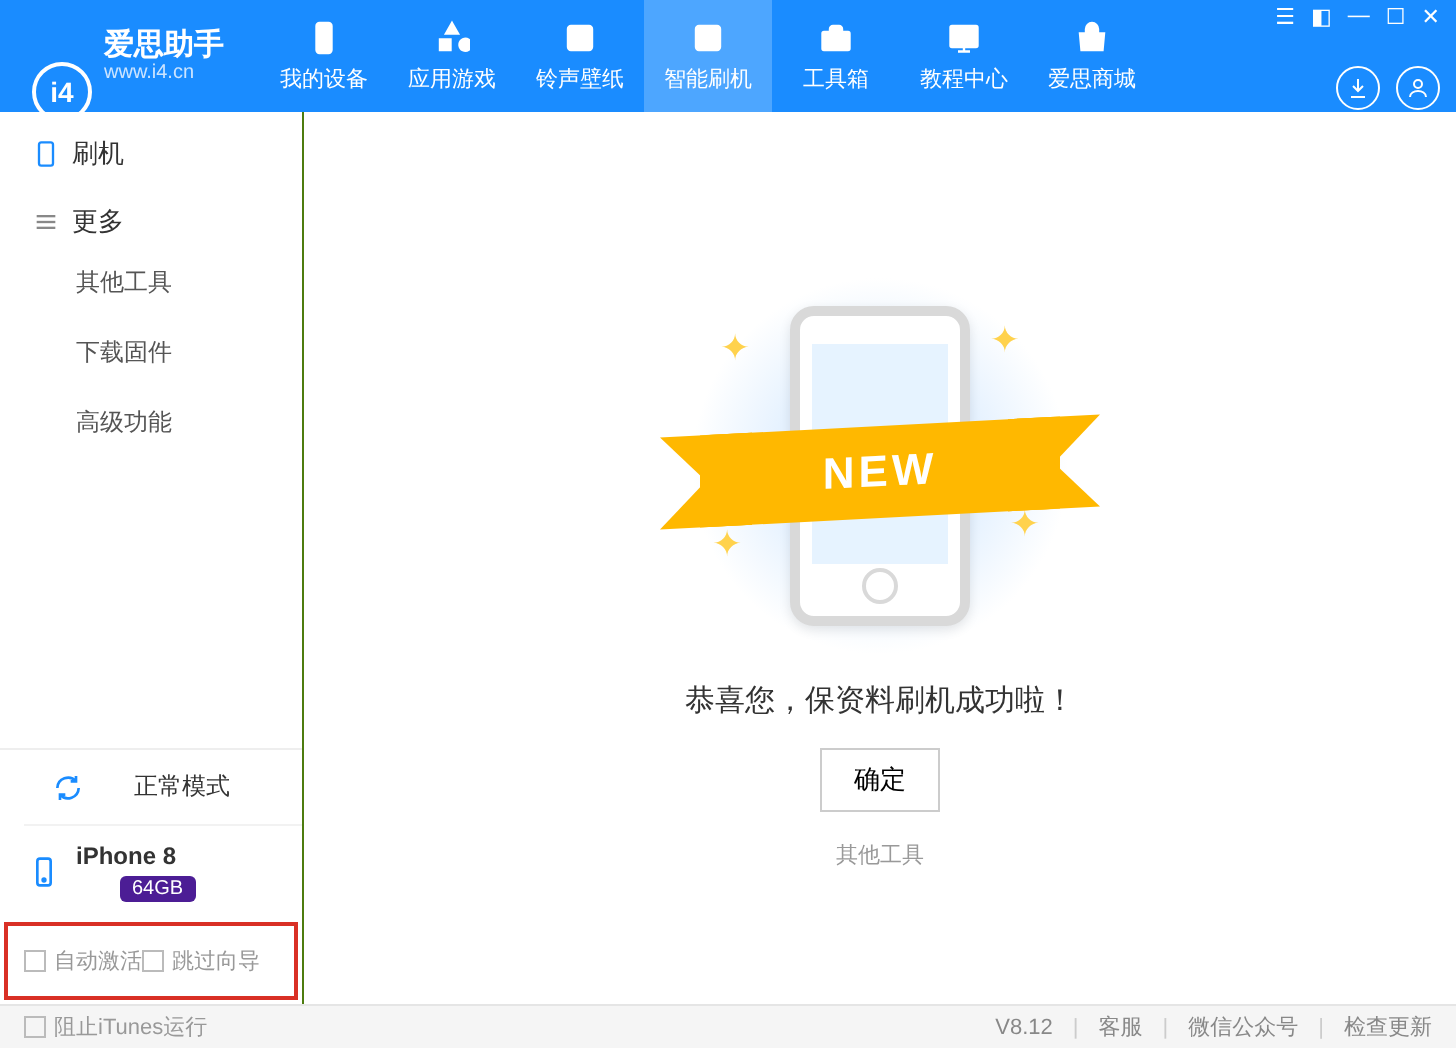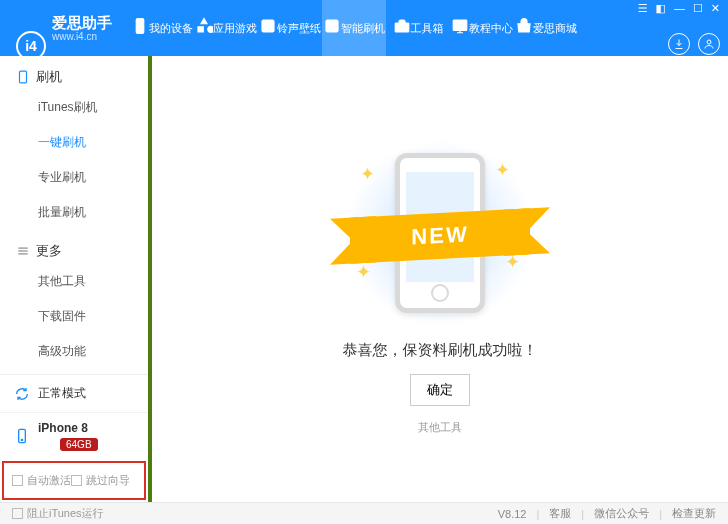--- a/index.html
+++ b/index.html
@@ -5,40 +5,40 @@
 * { margin: 0; padding: 0; box-sizing: border-box; font-family: "Microsoft YaHei", sans-serif; }
 body { width: 728px; height: 524px; overflow: hidden; background: #fff; font-size: 12px; color: #333; }
 
 .header { height: 56px; background: #1a8cff; display: flex; align-items: center; padding: 0 8px; }
 .logo-block { display: flex; align-items: center; padding: 0 8px; }
 .logo-circle { width: 30px; height: 30px; border: 2px solid #fff; border-radius: 50%; display: flex; align-items: center; justify-content: center; color: #fff; font-size: 14px; font-weight: bold; margin-right: 6px; margin-top: 36px; }
 .logo-text { color: #fff; font-size: 15px; font-weight: bold; line-height: 1; }
 .logo-sub { color: #cce4ff; font-size: 10px; line-height: 1; margin-top: 2px; }
 
 .nav { display: flex; flex: 1; margin-left: 10px; height: 100%; }
-.nav-item { width: 64px; display: flex; flex-direction: row; align-items: center; justify-content: center; color: #fff; font-size: 11px; cursor: pointer; }
+.nav-item { width: 64px; display: flex; flex-direction: column; align-items: center; justify-content: center; color: #fff; font-size: 11px; cursor: pointer; }
 .nav-item.active { background: #4da6ff; }
 .nav-icon { width: 18px; height: 18px; margin-bottom: 4px; fill: #fff; }
 .win-controls { display: flex; gap: 8px; color: #fff; font-size: 11px; margin-bottom: 14px; }
 .win-ctrl { cursor: pointer; }
 .round-btn { width: 22px; height: 22px; border: 1.5px solid #fff; border-radius: 50%; display: flex; align-items: center; justify-content: center; color: #fff; font-size: 12px; cursor: pointer; }
 .header-right-wrap { display:flex; flex-direction:column; align-items:flex-end; gap:4px;}
 
 .body { display: flex; height: calc(100% - 56px - 22px); }
-.sidebar { width: 152px; background: #fff; border-right: 4px solid #4d7c0f; display: flex; flex-direction: column; }
+.sidebar { width: 152px; background: #fff; border-right: 1px solid #4d7c0f; display: flex; flex-direction: column; }
 .side-section { padding: 12px 0 4px 16px; display: flex; align-items: center; gap: 6px; color: #333; font-size: 13px; }
 .side-items { padding-left: 38px; }
 .side-item { padding: 9px 0; font-size: 12px; color: #555; cursor: pointer; }
 .side-item.active { color: #1a8cff; }
 
 .bottom-panel { margin-top: auto; border-top: 1px solid #eee; }
-.mode-row { padding: 10px 14px; display: flex; align-items: center; gap: 8px; border-bottom: 1px solid #f2f2f2; }
+.mode-row { padding: 10px 14px; display: flex; align-items: center; gap: 25px; border-bottom: 1px solid #f2f2f2; margin-left: 12px; }
 .mode-icon { width: 16px; height: 16px; }
 .device-row { padding: 8px 14px; display: flex; align-items: center; gap: 8px; }
-.badge { background: #b91c1c; color: #fff; font-size: 10px; padding: 1px 6px; border-radius: 3px; margin-left: 22px; display:inline-block; margin-top:3px;}
+.badge { background: #4c1d95; color: #fff; font-size: 10px; padding: 1px 6px; border-radius: 3px; margin-left: 22px; display:inline-block; margin-top:3px;}
 .checkbox-row { padding: 10px 8px; border: 2px solid #d93025; display: flex; margin: 2px;}
 .chk { display: flex; align-items: center; gap: 4px; color: #999; font-size: 11px; cursor:pointer;}
 .chk-box { width: 11px; height: 11px; border: 1px solid #bbb; }
 
 .main { flex: 1; display: flex; flex-direction: column; align-items: center; justify-content: center; background: #fff; padding-top: 20px; }
 .illus { width: 200px; height: 180px; position: relative; display:flex; align-items:center; justify-content:center; }
 .glow { position:absolute; width:190px; height:190px; border-radius:50%; background: radial-gradient(circle,#e6f2ff 40%,#fff 70%); }
 .phone { position:relative; width:90px; height:160px; background:#fff; border:5px solid #d9d9d9; border-radius:12px; box-shadow: 0 2px 6px rgba(0,0,0,0.1);}
 .phone::after{content:"";position:absolute;bottom:6px;left:50%;transform:translateX(-50%);width:14px;height:14px;border:2px solid #d9d9d9;border-radius:50%;}
 .phone-screen{position:absolute;top:14px;left:6px;right:6px;bottom:26px;background:#e6f3ff;}
@@ -145,26 +145,20 @@
 </div>
 
 <div class="body">
   <div class="sidebar">
     <div class="side-section">
       <svg width="14" height="14" viewBox="0 0 24 24" fill="none" stroke="#1a8cff" stroke-width="2">
           <rect x="6" y="2" width="12" height="20" rx="2"></rect>
         </svg>
       <span>刷机</span>
     </div>
-    <div class="side-items" id="sec1-items">
-        <div class="side-item">iTunes刷机</div>
-        <div class="side-item active">一键刷机</div>
-        <div class="side-item">专业刷机</div>
-        <div class="side-item">批量刷机</div>
-      </div>
 
     <div class="side-section">
       <svg width="14" height="14" viewBox="0 0 24 24" fill="none" stroke="#888" stroke-width="2">
           <line x1="4" y1="7" x2="20" y2="7"></line>
           <line x1="4" y1="12" x2="20" y2="12"></line>
           <line x1="4" y1="17" x2="20" y2="17"></line>
         </svg>
       <span>更多</span>
     </div>
     <div class="side-items" id="sec2-items">

